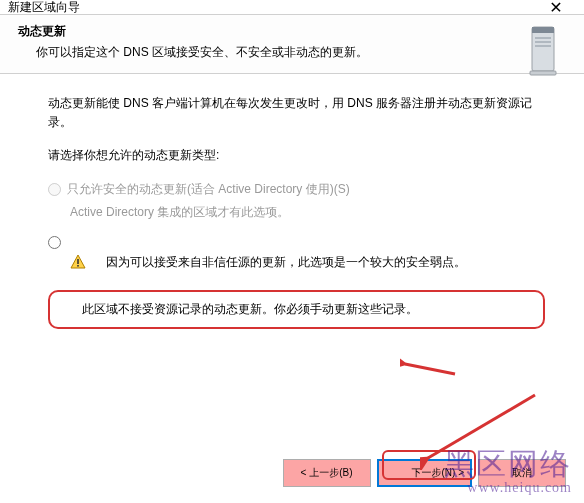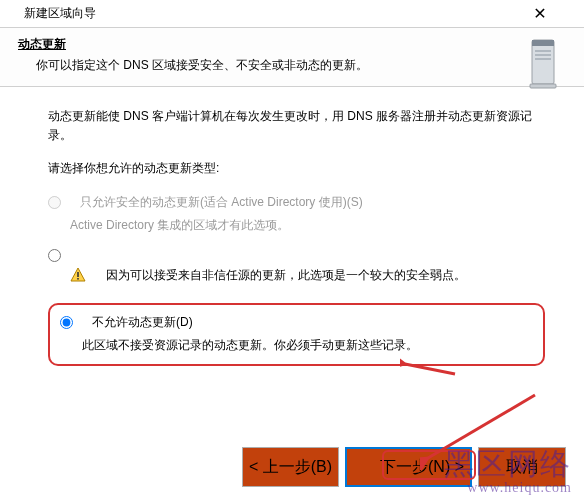--- a/index.html
+++ b/index.html
@@ -8,60 +8,60 @@
     padding: 0;
     font-family: "Microsoft YaHei", "SimSun", sans-serif;
     font-size: 12px;
     background: #fff;
     width: 584px;
     height: 503px;
     overflow: hidden;
     position: relative;
   }
   .titlebar {
-    height: 28px;
-    display: flex;
-    align-items: center;
-    padding: 0 24px;
+    height: 15px;
+    display: flex;
+    align-items: center;
+    padding: 0 8px;
     border-bottom: 1px solid #d0d0d0;
     background: #fff;
   }
   .titlebar .title { flex: 1; }
   .titlebar .close {
     width: 40px;
     height: 28px;
     display: flex;
     align-items: center;
     justify-content: center;
     font-size: 16px;
     font-family: Arial, sans-serif;
     cursor: pointer;
   }
   .header {
     padding: 8px 18px 12px 18px;
     position: relative;
     border-bottom: 1px solid #d0d0d0;
     background: #fdfdfd;
   }
-  .header .h-title { font-weight: bold; margin-bottom: 4px; text-decoration: underline; }
+  .header .h-title { font-weight: bold; margin-bottom: 4px; }
   .header .h-sub { padding-left: 18px; }
   .header .server-icon {
     position: absolute;
     right: 22px;
     top: 10px;
   }
   .content {
     padding: 20px 39px 10px 48px;
     color: #000;
   }
   .para { line-height: 1.6; margin-bottom: 14px; }
   .radio-row {
     display: flex;
     align-items: center;
-    gap: 19px;
+    gap: 6px;
     margin-bottom: 4px;
     line-height: 1.6;
   }
   .radio-row.disabled, .radio-desc.disabled { color: #9a9a9a; }
   .radio-desc {
     padding-left: 22px;
     line-height: 1.6;
     margin-bottom: 14px;
   }
   .radio-desc.with-icon {
@@ -87,28 +87,28 @@
   }
   .footer {
     position: absolute;
     bottom: 16px;
     right: 18px;
     display: flex;
     gap: 6px;
   }
   .btn {
     min-width: 88px;
-    height: 40px;
-    background: #c2410c;
+    height: 28px;
+    background: #fca5a5;
     border: 1px solid #adadad;
     display: flex;
     align-items: center;
     justify-content: center;
     cursor: pointer;
-    font-size: 16px;
+    font-size: 10px;
     font-family: inherit;
     position: relative;
   }
   .btn.default { border: 2px solid #0078d7; padding-left: 33px; }
   .arrow {
     position: absolute;
     pointer-events: none;
   }
   .watermark {
     position: absolute;
@@ -165,24 +165,20 @@
       <svg width="16" height="16" viewBox="0 0 16 16">
         <path d="M8 1 L15 14 L1 14 Z" fill="#ffd24a" stroke="#b08000"></path>
         <rect x="7.2" y="5" width="1.6" height="5" fill="#333"></rect>
         <rect x="7.2" y="11" width="1.6" height="1.6" fill="#333"></rect>
       </svg>
     </span>
     <span>因为可以接受来自非信任源的更新，此选项是一个较大的安全弱点。</span>
   </div>
 
   <div class="highlight-box">
-    <div class="radio-row">
-      <input type="radio" name="dyn" checked="" style="">
-      <span>不允许动态更新(D)</span>
-    </div>
     <div class="radio-desc">此区域不接受资源记录的动态更新。你必须手动更新这些记录。</div>
   </div>
 </div>
 
 <div class="footer">
   <button class="btn">&lt; 上一步(B)</button>
   <button class="btn default">下一步(N) &gt;</button>
   <button class="btn">取消</button>
 </div>
 

